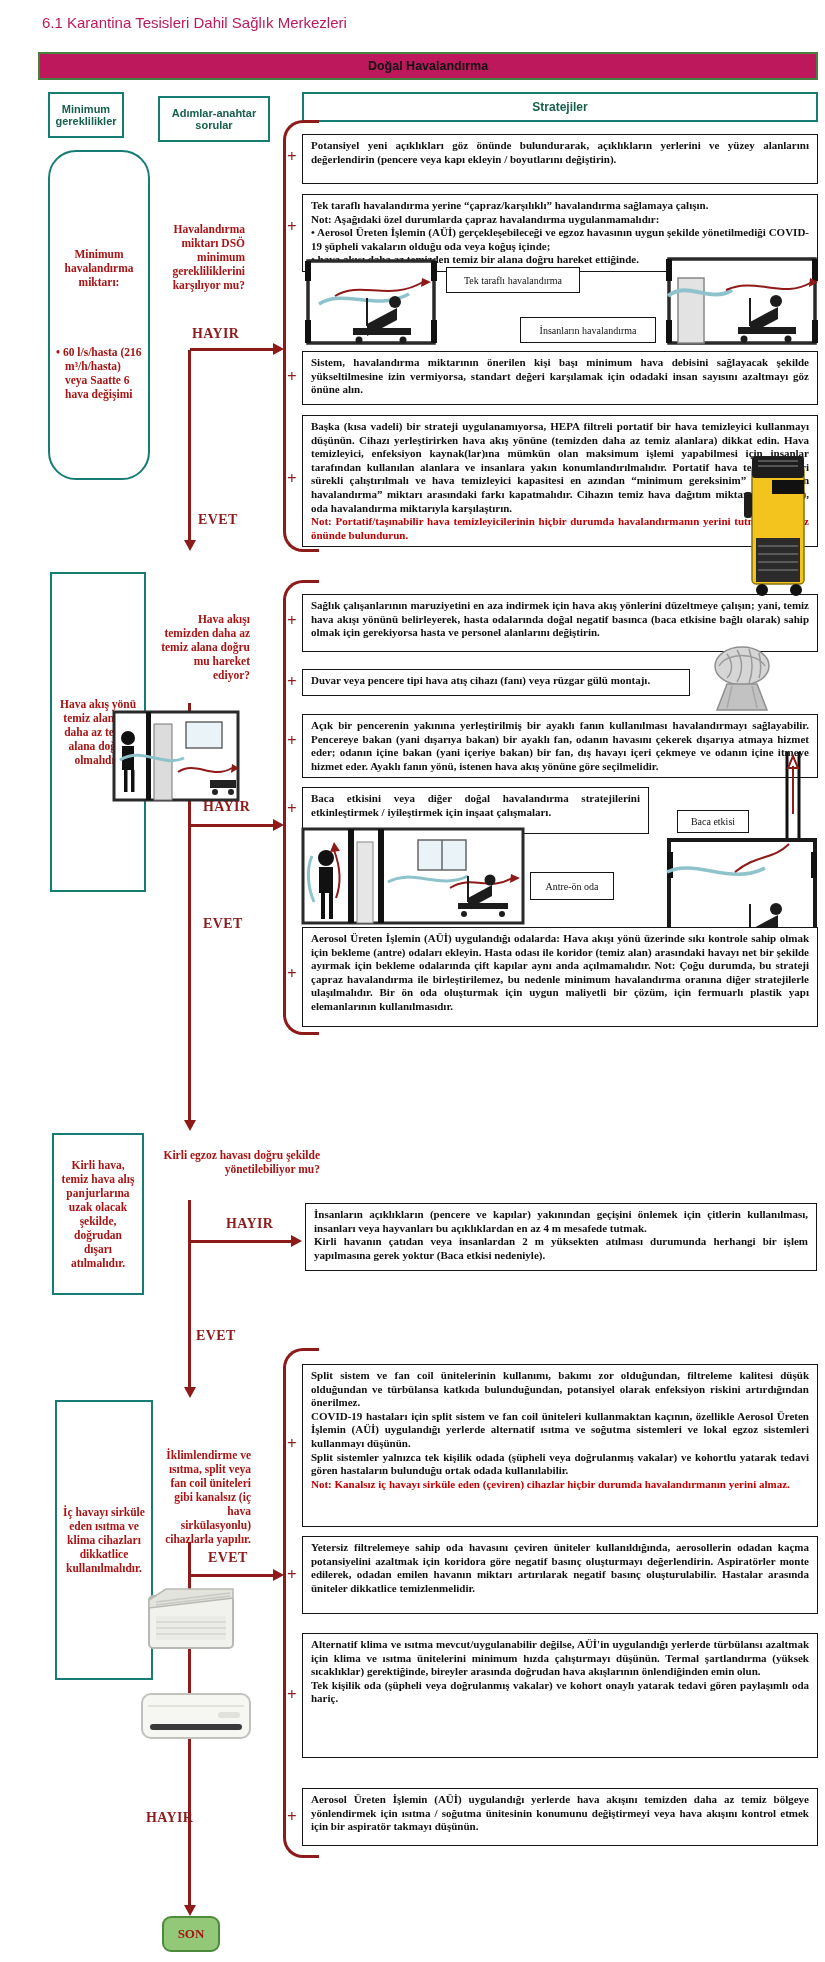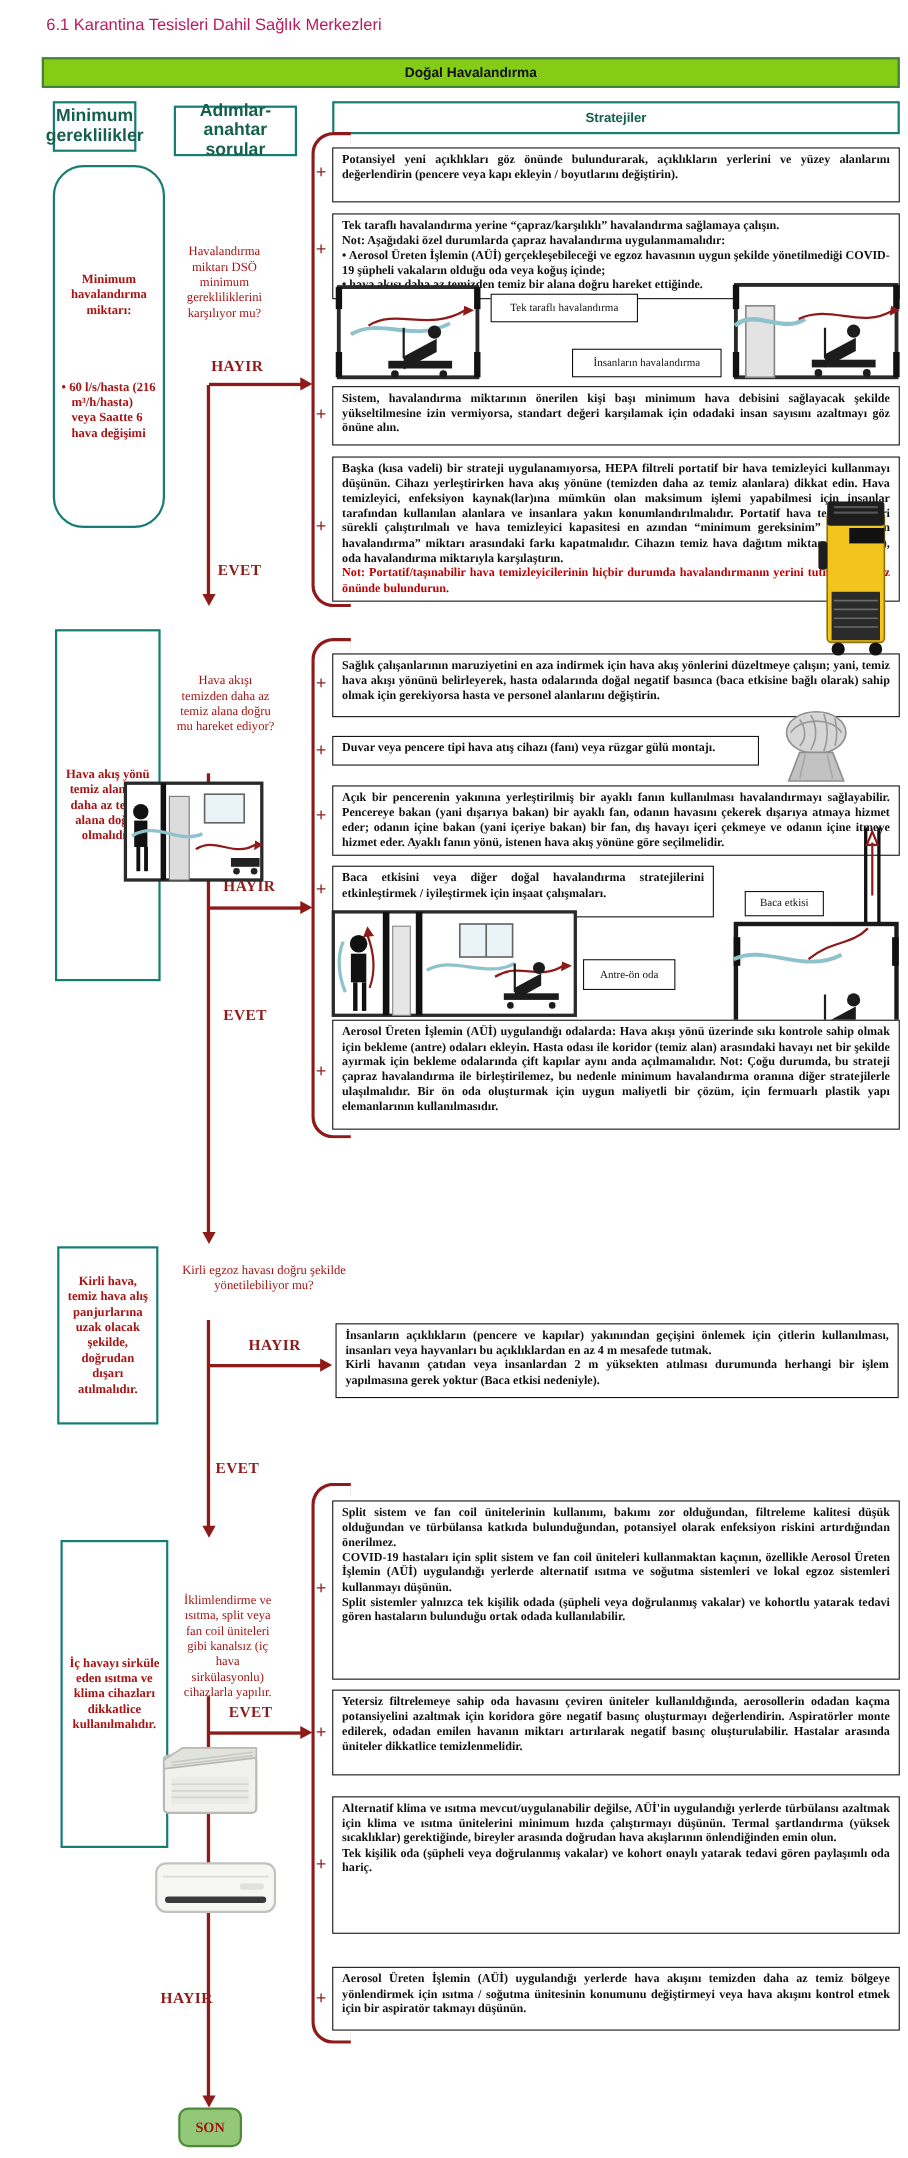--- a/index.html
+++ b/index.html
@@ -1,29 +1,29 @@
 <!DOCTYPE html>
 <html><head>
 <meta charset="utf-8">
 <style>
   html,body{margin:0;padding:0;background:#ffffff;}
   body{width:825px;height:1962px;position:relative;font-family:"Liberation Serif",serif;color:#111;}
   .abs{position:absolute;}
   
   .doc-title{position:absolute;left:42px;top:14px;font-family:"Liberation Sans",sans-serif;font-weight:normal;font-size:15px;color:#be185d;}
-  .banner{position:absolute;left:38px;top:52px;width:780px;height:28px;background:#84cc16;border:2px solid #45803e;box-sizing:border-box;display:flex;align-items:center;justify-content:center;font-family:"Liberation Sans",sans-serif;font-weight:bold;font-size:12.5px;color:#111;}
-  .colhead{position:absolute;background:#fff;border:2px solid #167d74;box-sizing:border-box;display:flex;align-items:center;justify-content:center;text-align:center;font-family:"Liberation Sans",sans-serif;font-weight:bold;font-size:16px;color:#15604b;padding:2px;}
+  .banner{position:absolute;left:38px;top:52px;width:780px;height:28px;background:#be185d;border:2px solid #45803e;box-sizing:border-box;display:flex;align-items:center;justify-content:center;font-family:"Liberation Sans",sans-serif;font-weight:bold;font-size:12.5px;color:#111;}
+  .colhead{position:absolute;background:#fff;border:2px solid #167d74;box-sizing:border-box;display:flex;align-items:center;justify-content:center;text-align:center;font-family:"Liberation Sans",sans-serif;font-weight:bold;font-size:11px;color:#15604b;padding:2px;}
   
   .reqbox{position:absolute;background:#fff;border:2px solid #167d74;box-sizing:border-box;color:#a81414;font-weight:bold;font-size:11.5px;line-height:14px;text-align:center;display:flex;flex-direction:column;align-items:center;justify-content:center;padding:6px;}
   .reqbox.r1{justify-content:flex-start;padding-top:95px;}
   .r1-head{text-align:center;margin-bottom:10px;}
   .r1-bullet{text-align:left;padding-left:9px;text-indent:-9px;align-self:stretch;}
   .r1-bullet.b2{margin-top:46px;}
   
-  .question{position:absolute;color:#a81414;font-weight:normal;font-size:11.5px;line-height:14px;text-align:center;}
+  .question{position:absolute;color:#a81414;font-weight:bold;font-size:11.5px;line-height:14px;text-align:right;}
   .flowlabel{position:absolute;color:#8e1a1a;font-weight:bold;font-size:14px;letter-spacing:.4px;}
   .vline{position:absolute;width:0;border-left:3px solid #8e1a1a;}
   .hline{position:absolute;height:0;border-top:3px solid #8e1a1a;}
   .arr-r{position:absolute;width:0;height:0;border-top:6px solid transparent;border-bottom:6px solid transparent;border-left:11px solid #8e1a1a;}
   .arr-d{position:absolute;width:0;height:0;border-left:6px solid transparent;border-right:6px solid transparent;border-top:11px solid #8e1a1a;}
   
   .bracket{position:absolute;left:283px;width:36px;border-left:3.5px solid #8e1a1a;border-top:3.5px solid #8e1a1a;border-bottom:3.5px solid #8e1a1a;border-radius:20px 0 0 20px;box-sizing:border-box;}
   .plus{position:absolute;left:287px;color:#8e1a1a;font-weight:bold;font-size:17px;line-height:17px;}
   .sbox{position:absolute;left:302px;width:516px;background:#fff;border:1.7px solid #151515;box-sizing:border-box;padding:4px 8px;font-size:11px;line-height:13.6px;text-align:justify;}
   .sbox .txt{white-space:pre-line;font-weight:bold;}
@@ -258,17 +258,17 @@
 </svg>
 <div class="caption" style="left:530px;top:872px;width:84px;height:28px;">Antre-ön oda</div>
 
 <div class="sbox" style="top:927px;min-height:100px;"><span class="txt">Aerosol Üreten İşlemin (AÜİ) uygulandığı odalarda: Hava akışı yönü üzerinde sıkı kontrole sahip olmak için bekleme (antre) odaları ekleyin. Hasta odası ile koridor (temiz alan) arasındaki havayı net bir şekilde ayırmak için bekleme odalarında çift kapılar aynı anda açılmamalıdır. Not: Çoğu durumda, bu strateji çapraz havalandırma ile birleştirilemez, bu nedenle minimum havalandırma oranına diğer stratejilerle ulaşılmalıdır. Bir ön oda oluşturmak için uygun maliyetli bir çözüm, için fermuarlı plastik yapı elemanlarının kullanılmasıdır.</span></div>
 
 <div class="sbox" style="top:1203px;left:305px;width:512px;min-height:68px;"><span class="txt">İnsanların açıklıkların (pencere ve kapılar) yakınından geçişini önlemek için çitlerin kullanılması, insanları veya hayvanları bu açıklıklardan en az 4 m mesafede tutmak.
 Kirli havanın çatıdan veya insanlardan 2 m yüksekten atılması durumunda herhangi bir işlem yapılmasına gerek yoktur (Baca etkisi nedeniyle).</span></div>
 
 <div class="sbox" style="top:1364px;min-height:163px;"><span class="txt">Split sistem ve fan coil ünitelerinin kullanımı, bakımı zor olduğundan, filtreleme kalitesi düşük olduğundan ve türbülansa katkıda bulunduğundan, potansiyel olarak enfeksiyon riskini artırdığından önerilmez.
 COVID-19 hastaları için split sistem ve fan coil üniteleri kullanmaktan kaçının, özellikle Aerosol Üreten İşlemin (AÜİ) uygulandığı yerlerde alternatif ısıtma ve soğutma sistemleri ve lokal egzoz sistemleri kullanmayı düşünün.
-Split sistemler yalnızca tek kişilik odada (şüpheli veya doğrulanmış vakalar) ve kohortlu yatarak tedavi gören hastaların bulunduğu ortak odada kullanılabilir.</span></div>
+Split sistemler yalnızca tek kişilik odada (şüpheli veya doğrulanmış vakalar) ve kohortlu yatarak tedavi gören hastaların bulunduğu ortak odada kullanılabilir.</span><b class="note">Not: Kanalsız iç havayı sirküle eden (çeviren) cihazlar hiçbir durumda havalandırmanın yerini almaz.</b></div>
 <div class="sbox" style="top:1536px;min-height:78px;"><span class="txt">Yetersiz filtrelemeye sahip oda havasını çeviren üniteler kullanıldığında, aerosollerin odadan kaçma potansiyelini azaltmak için koridora göre negatif basınç oluşturmayı değerlendirin. Aspiratörler monte edilerek, odadan emilen havanın miktarı artırılarak negatif basınç oluşturulabilir. Hastalar arasında üniteler dikkatlice temizlenmelidir.</span></div>
 <div class="sbox" style="top:1633px;min-height:125px;"><span class="txt">Alternatif klima ve ısıtma mevcut/uygulanabilir değilse, AÜİ'in uygulandığı yerlerde türbülansı azaltmak için klima ve ısıtma ünitelerini minimum hızda çalıştırmayı düşünün. Termal şartlandırma (yüksek sıcaklıklar) gerektiğinde, bireyler arasında doğrudan hava akışlarının önlendiğinden emin olun.
 Tek kişilik oda (şüpheli veya doğrulanmış vakalar) ve kohort onaylı yatarak tedavi gören paylaşımlı oda hariç.</span></div>
 <div class="sbox" style="top:1788px;min-height:58px;"><span class="txt">Aerosol Üreten İşlemin (AÜİ) uygulandığı yerlerde hava akışını temizden daha az temiz bölgeye yönlendirmek için ısıtma / soğutma ünitesinin konumunu değiştirmeyi veya hava akışını kontrol etmek için bir aspiratör takmayı düşünün.</span></div>
 
 </body></html>

